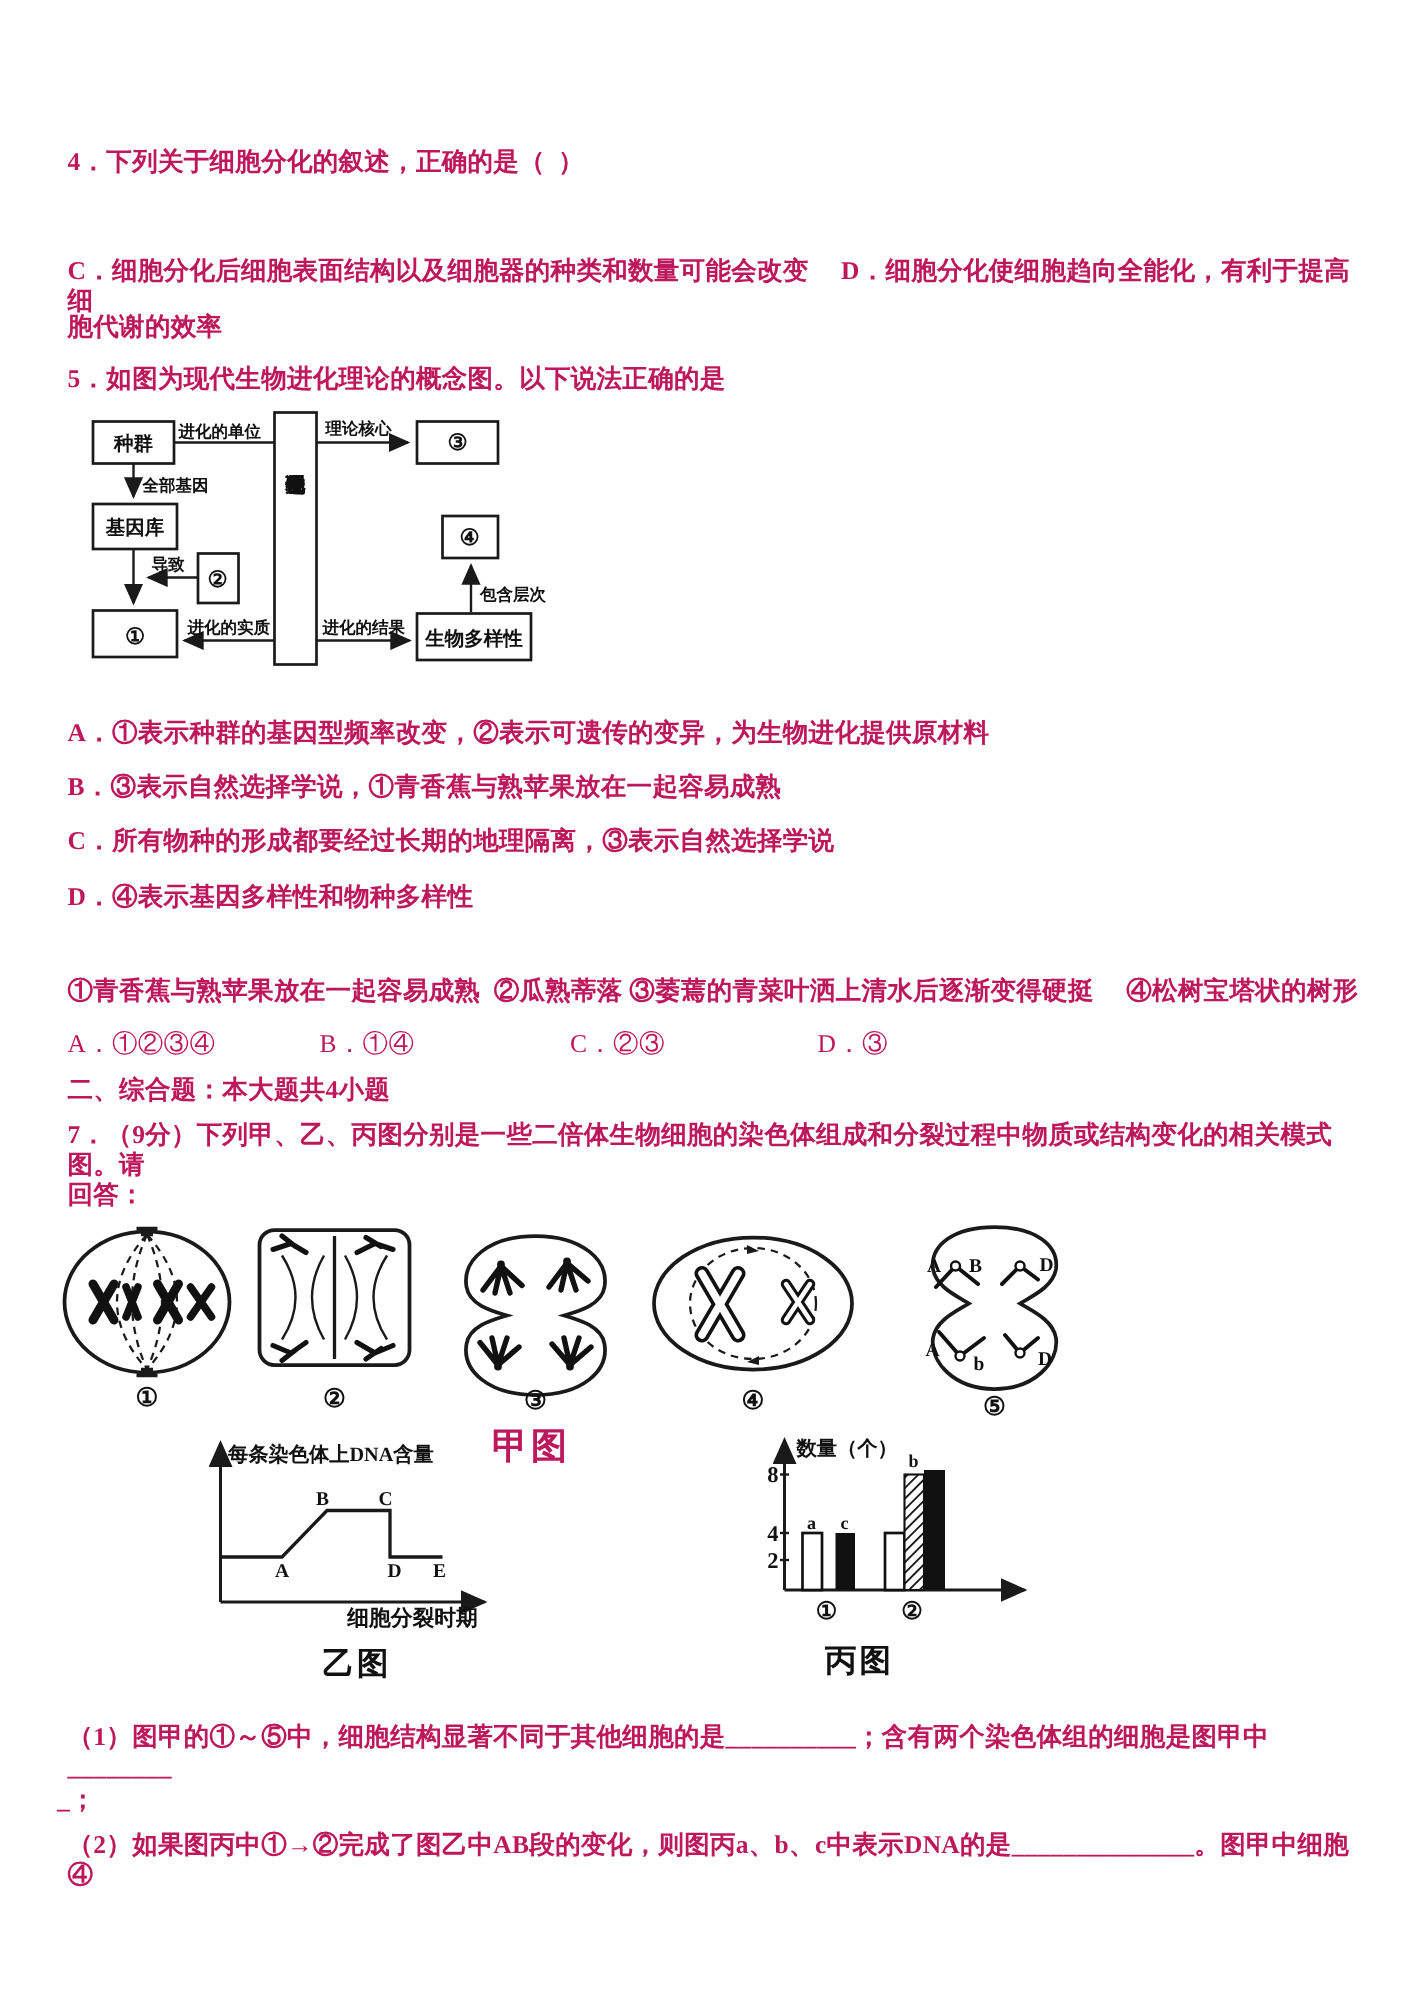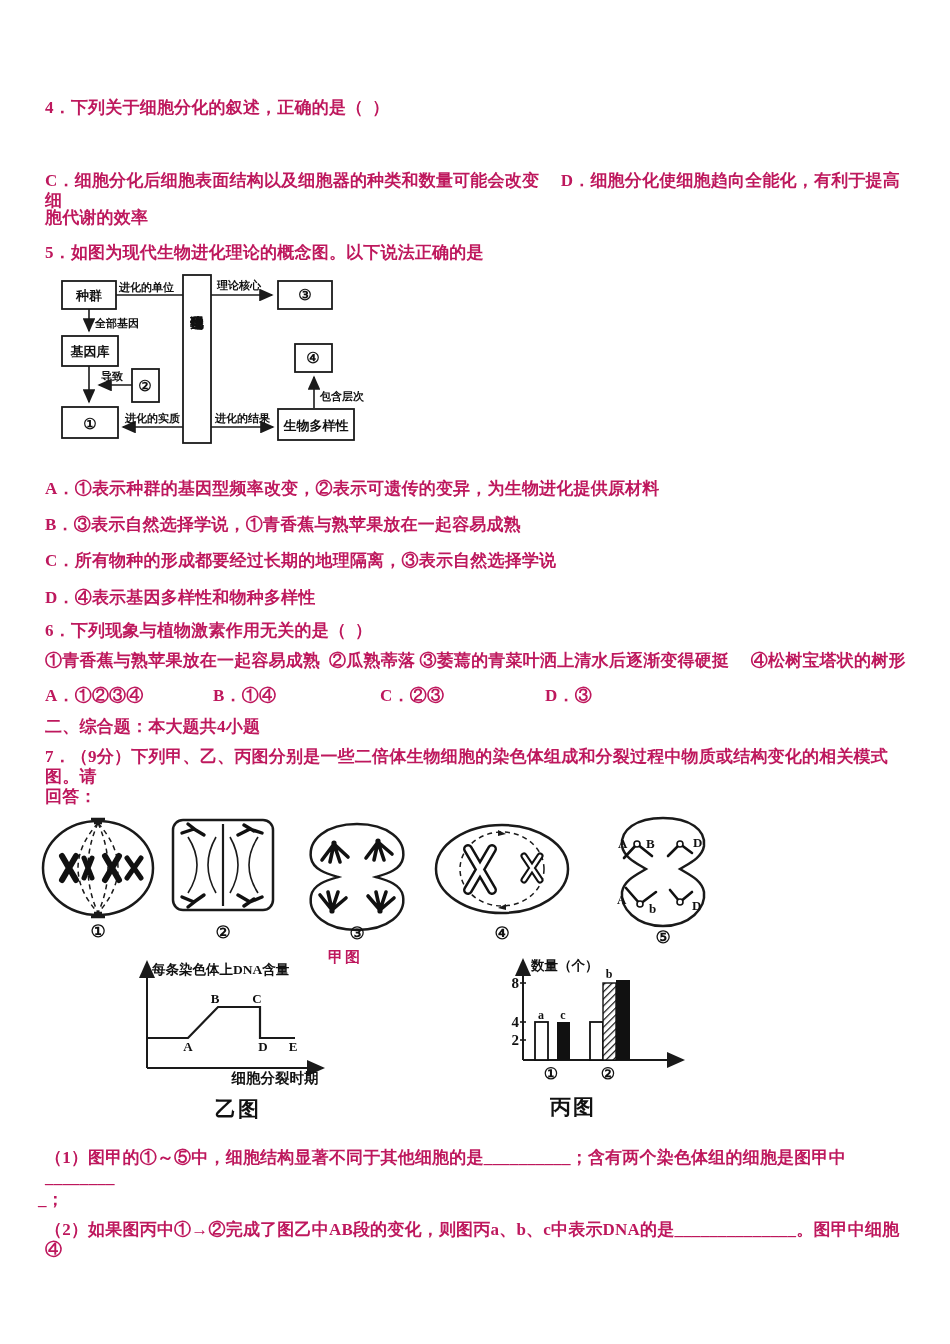--- a/index.html
+++ b/index.html
@@ -7,22 +7,22 @@
     position:relative;width:950px;height:1344px;background:#ffffff;margin:0 auto;
     font-family:"Liberation Serif","DejaVu Serif",serif;
     color:#be185d;overflow:hidden;
   }
   .tline{
     position:absolute;left:45px;right:38px;
     font-size:17px;line-height:20px;font-weight:600;letter-spacing:0.2px;
     white-space:pre-wrap;
   }
   .tline.flush{left:38px;}
-  .opt{position:absolute;top:0;font-size:17px;font-weight:700;}
-  .figlabel{position:absolute;font-size:15px;font-weight:700;letter-spacing:2px;}
+  .opt{position:absolute;top:0;font-size:17px;font-weight:400;}
+  .figlabel{position:absolute;font-size:24px;font-weight:700;letter-spacing:2px;}
   svg{position:absolute;overflow:visible;}
   svg text{font-family:"Liberation Serif","DejaVu Serif",serif;fill:#111;}
   .bx{fill:none;stroke:#1a1a1a;stroke-width:1.8;}
   .ln{stroke:#1a1a1a;stroke-width:1.6;fill:none;}
   .thk{stroke:#1a1a1a;fill:none;stroke-linecap:round;}
   .dsh{stroke:#1a1a1a;fill:none;stroke-dasharray:5,4;stroke-width:1.5;}
 </style>
 </head>
 <body>
 
@@ -73,21 +73,20 @@
     <text x="160" y="150" font-size="11" font-weight="bold">进化的结果</text>
     <line class="ln" x1="259" y1="136" x2="259" y2="105" marker-end="url(#ah)"></line>
     <text x="265" y="128" font-size="11" font-weight="bold">包含层次</text>
   </svg>
 
   <div class="tline" style="top:479px">A．①表示种群的基因型频率改变，②表示可遗传的变异，为生物进化提供原材料</div>
   <div class="tline" style="top:515px">B．③表示自然选择学说，①青香蕉与熟苹果放在一起容易成熟</div>
   <div class="tline" style="top:551px">C．所有物种的形成都要经过长期的地理隔离，③表示自然选择学说</div>
   <div class="tline" style="top:588px">D．④表示基因多样性和物种多样性</div>
 
-  <div class="tline" style="top:621px">6．下列现象与植物激素作用无关的是（  ）</div>
   <div class="tline" style="top:651px">①青香蕉与熟苹果放在一起容易成熟  ②瓜熟蒂落 ③萎蔫的青菜叶洒上清水后逐渐变得硬挺　 ④松树宝塔状的树形</div>
   <div class="tline" style="top:686px;left:0;right:0">
     <span class="opt" style="left:45px">A．①②③④</span>
     <span class="opt" style="left:213px">B．①④</span>
     <span class="opt" style="left:380px">C．②③</span>
     <span class="opt" style="left:545px">D．③</span>
   </div>
 
   <div class="tline" style="top:717px">二、综合题：本大题共4小题</div>
 

